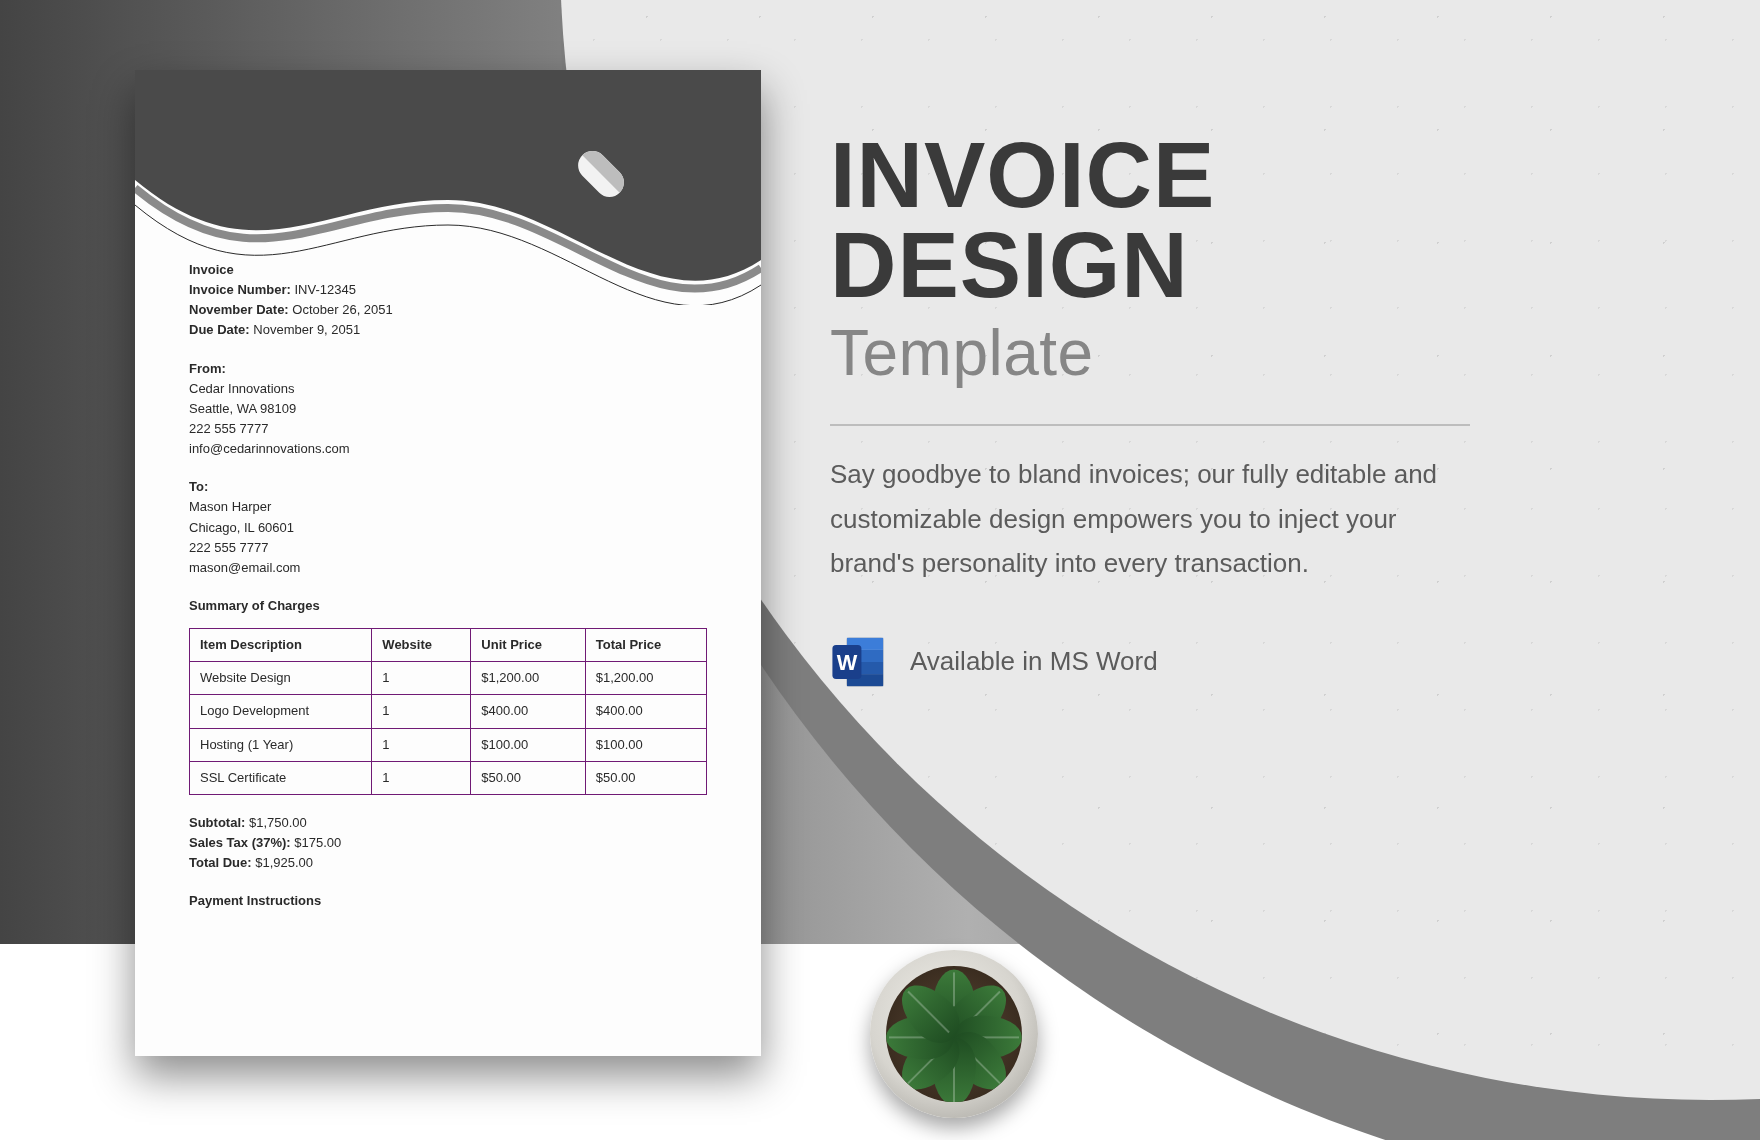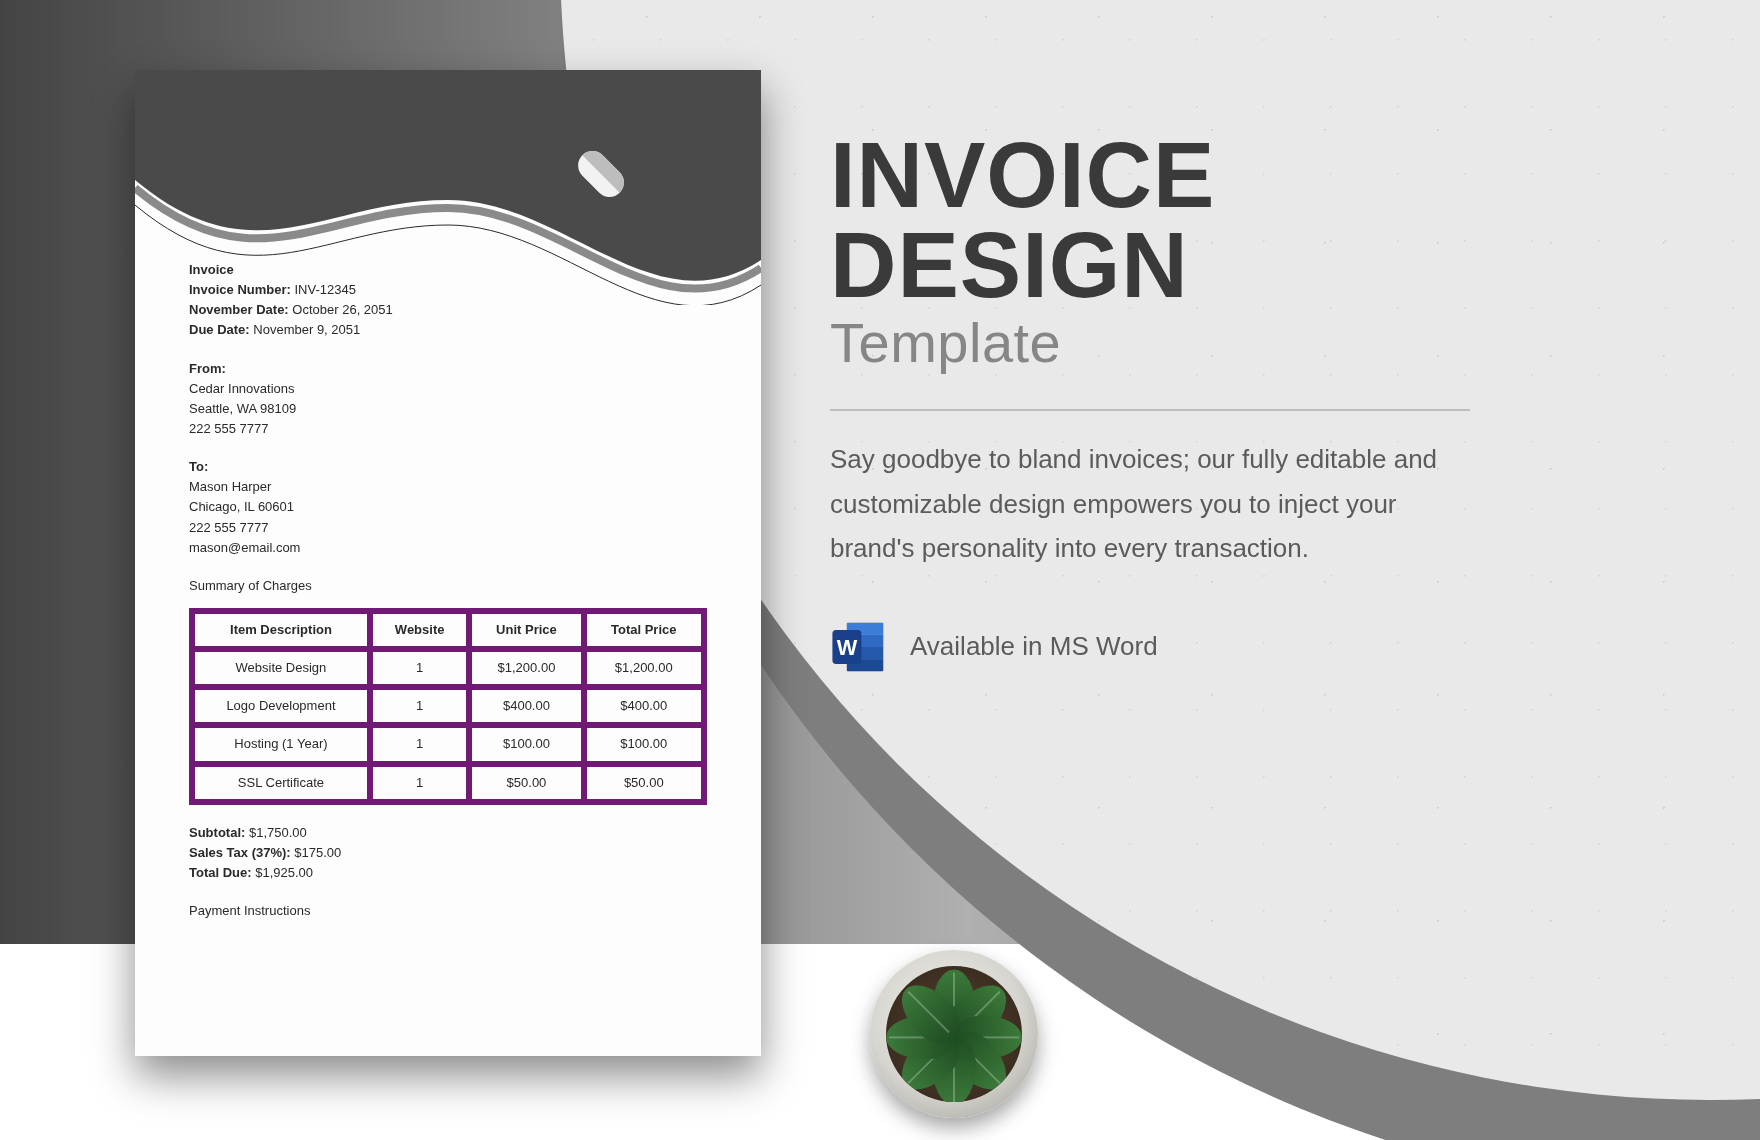--- a/index.html
+++ b/index.html
@@ -43,23 +43,24 @@
     color: #3a3a3a;
   }
   .info h1 {
     font-size: 92px;
     line-height: 0.98;
     font-weight: 800;
     letter-spacing: 1px;
     color: #3a3a3a;
   }
   .info .subtitle {
-    font-size: 56px;
+    font-size: 64px;
     font-weight: 400;
     color: #868686;
+    margin-top: 6px;
     letter-spacing: 0.5px;
   }
   .info hr {
     border: none;
     border-top: 2px solid #bdbdbd;
     margin: 34px 0 26px 0;
   }
   .info .desc {
     font-size: 26px;
     line-height: 1.7;
@@ -102,31 +103,31 @@
     position: absolute;
     top: 190px;
     left: 54px;
     right: 54px;
     font-size: 13px;
     color: #2a2a2a;
     line-height: 1.55;
   }
   .page-body .block { margin-bottom: 18px; }
   .page-body .b { font-weight: 700; }
-  .page-body .section-title { font-weight: 400; margin-bottom: 12px; }
+  .page-body .section-title { font-weight: 700; margin-bottom: 12px; }
 
   table.items {
     width: 100%;
     border-collapse: collapse;
     margin: 6px 0 18px 0;
   }
   table.items th, table.items td {
-    border: 6px solid #701a75;
+    border: 1px solid #701a75;
     padding: 6px 10px;
-    text-align: center;
+    text-align: left;
     font-size: 13px;
   }
   table.items th { font-weight: 700; }
 
   
   .plant {
     position: absolute;
     left: 870px;
     top: 950px;
     width: 168px;
@@ -215,20 +216,21 @@
           <span class="b">Due Date:</span>
           <span>November 9, 2051</span>
         </div>
       </div>
 
       <div class="block">
         <div class="b">From:</div>
         <div>Cedar Innovations</div>
         <div>Seattle, WA 98109</div>
         <div>222 555 7777</div>
+        <div>info@cedarinnovations.com</div>
       </div>
 
       <div class="block">
         <div class="b">To:</div>
         <div>Mason Harper</div>
         <div>Chicago, IL 60601</div>
         <div>222 555 7777</div>
         <div>mason@email.com</div>
       </div>
 

